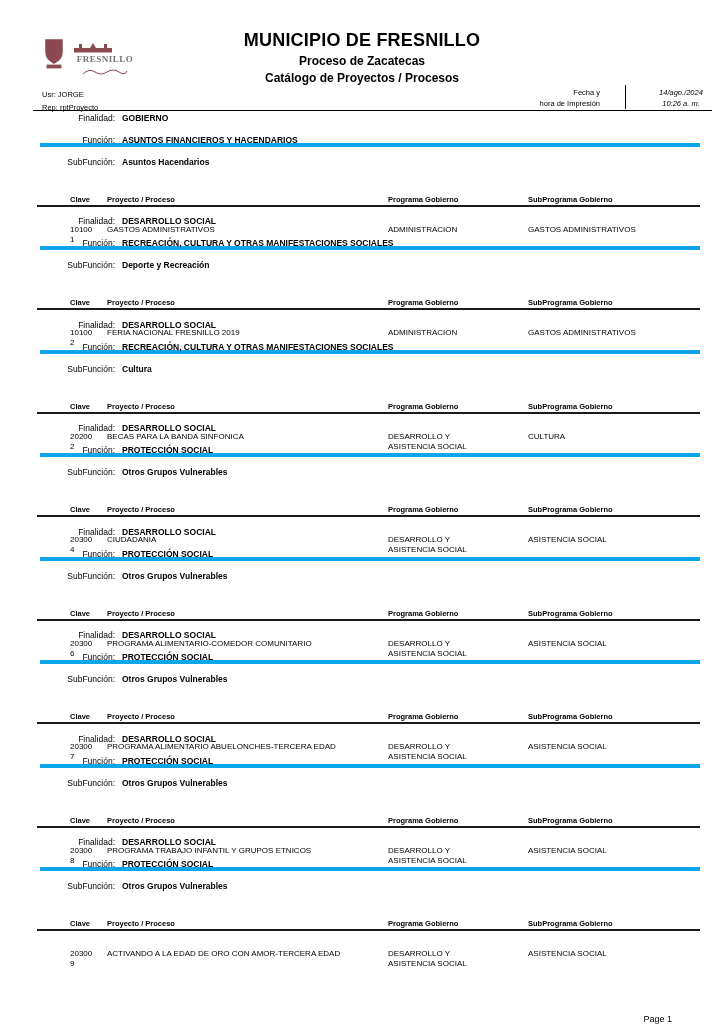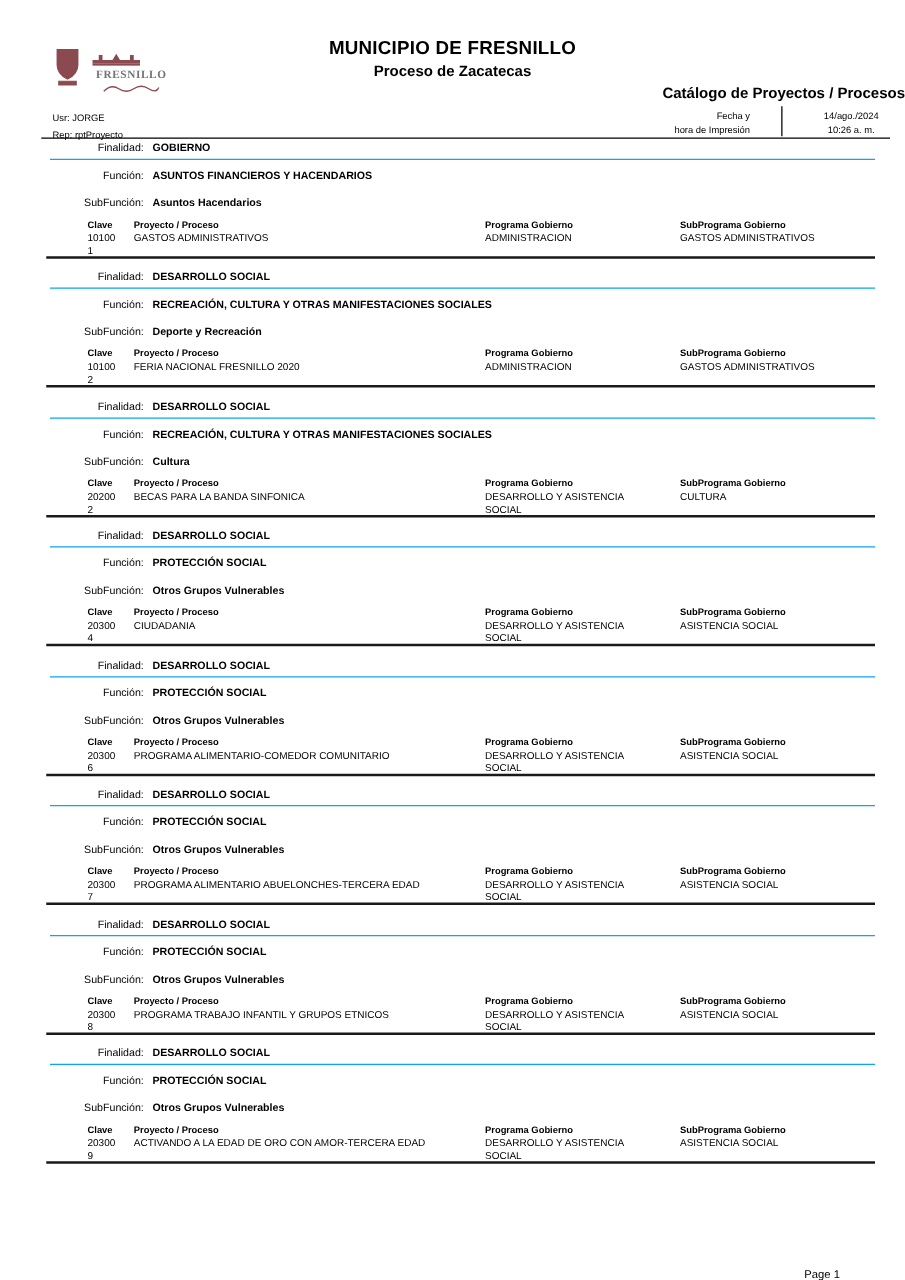--- a/index.html
+++ b/index.html
@@ -6,44 +6,44 @@
   .page{
     position:relative;
     width:724px;height:1024px;
     background:#ffffff;
     font-family:"Liberation Sans", sans-serif;
     color:#000;
     overflow:hidden;
   }
   
   .titles{position:absolute;top:30px;left:0;width:724px;text-align:center;}
-  .title-main{font-size:15px;font-weight:bold;letter-spacing:.2px;}
+  .title-main{font-size:18px;font-weight:bold;letter-spacing:.2px;}
   .title-state{font-size:12px;font-weight:bold;margin-top:3px;}
-  .title-report{font-size:12px;font-weight:bold;margin-top:3px;text-align:right;}
+  .title-report{font-size:12px;font-weight:bold;margin-top:3px;}
   .logo{position:absolute;top:36px;left:40px;width:100px;height:46px;}
   .meta-left{position:absolute;left:42px;top:88px;font-size:7.5px;line-height:13px;}
   .meta-right{position:absolute;top:85px;right:12px;display:flex;align-items:stretch;font-size:7.5px;gap:21px;}
   .meta-right .mlabels{text-align:right;line-height:11px;padding-right:4px;padding-top:2px;}
   .meta-right .mdivider{width:1px;background:#000;}
-  .meta-right .mvalues{width:62px;text-align:center;line-height:11px;padding-left:3px;padding-top:2px;}
+  .meta-right .mvalues{width:62px;text-align:center;line-height:11px;padding-left:3px;padding-top:2px;font-style:italic;}
   .header-rule{position:absolute;left:33px;right:12px;top:110px;height:1px;background:#000;}
   
   .section{position:absolute;left:40px;width:660px;height:103px;}
   .frow{position:absolute;left:0;right:0;display:flex;align-items:baseline;font-size:8.5px;}
   .frow .flabel{width:75px;text-align:right;flex:none;}
   .frow .fvalue{margin-left:7px;font-weight:bold;}
-  .row-finalidad{top:0;border-bottom:1px solid #0ea5e9;padding-bottom:4px;}
+  .row-finalidad{top:0;border-bottom:4px solid #0ea5e9;padding-bottom:20px;}
   .row-funcion{top:22px;align-items:flex-end;}
   .row-subfuncion{top:44px;}
   .sec-table{position:absolute;top:62px;left:30px;right:0;}
-  .trow{display:flex;font-size:8px;line-height:10px;}
+  .trow{display:flex;font-size:8px;line-height:10px;margin-top:20px;}
   .trow.thead{font-weight:bold;font-size:7.5px;margin-bottom:1px;}
   .col-clave{width:37px;flex:none;white-space:pre-line;}
   .col-proyecto{width:273px;flex:none;padding-right:8px;}
-  .col-programa{width:156px;flex:none;padding-right:30px;box-sizing:border-box;}
+  .col-programa{width:140px;flex:none;padding-right:30px;box-sizing:border-box;}
   .col-subprograma{flex:1;}
   .sec-line{position:absolute;top:92px;left:-3px;right:0;height:2px;background:#1a1a1a;}
   
   .page-number{position:absolute;top:1014px;right:52px;font-size:9px;margin-left:39px;}
   .logo-maroon{fill:#8a4a50;stroke:#8a4a50;}
 </style>
 </head>
 <body>
 
 <div class="page">
@@ -138,21 +138,21 @@
     <div class="sec-table">
       <div class="trow thead">
         <span class="col-clave">Clave</span>
         <span class="col-proyecto">Proyecto / Proceso</span>
         <span class="col-programa">Programa Gobierno</span>
         <span class="col-subprograma">SubPrograma Gobierno</span>
       </div>
       <div class="trow">
         <span class="col-clave">10100
 2</span>
-        <span class="col-proyecto">FERIA NACIONAL FRESNILLO 2020</span>
+        <span class="col-proyecto">FERIA NACIONAL FRESNILLO 2019</span>
         <span class="col-programa">ADMINISTRACION</span>
         <span class="col-subprograma">GASTOS ADMINISTRATIVOS</span>
       </div>
     </div>
     <div class="sec-line"></div>
   </div>
 
   <div class="section" style="top:320px">
     <div class="frow row-finalidad">
         <span class="flabel">Finalidad:</span>

